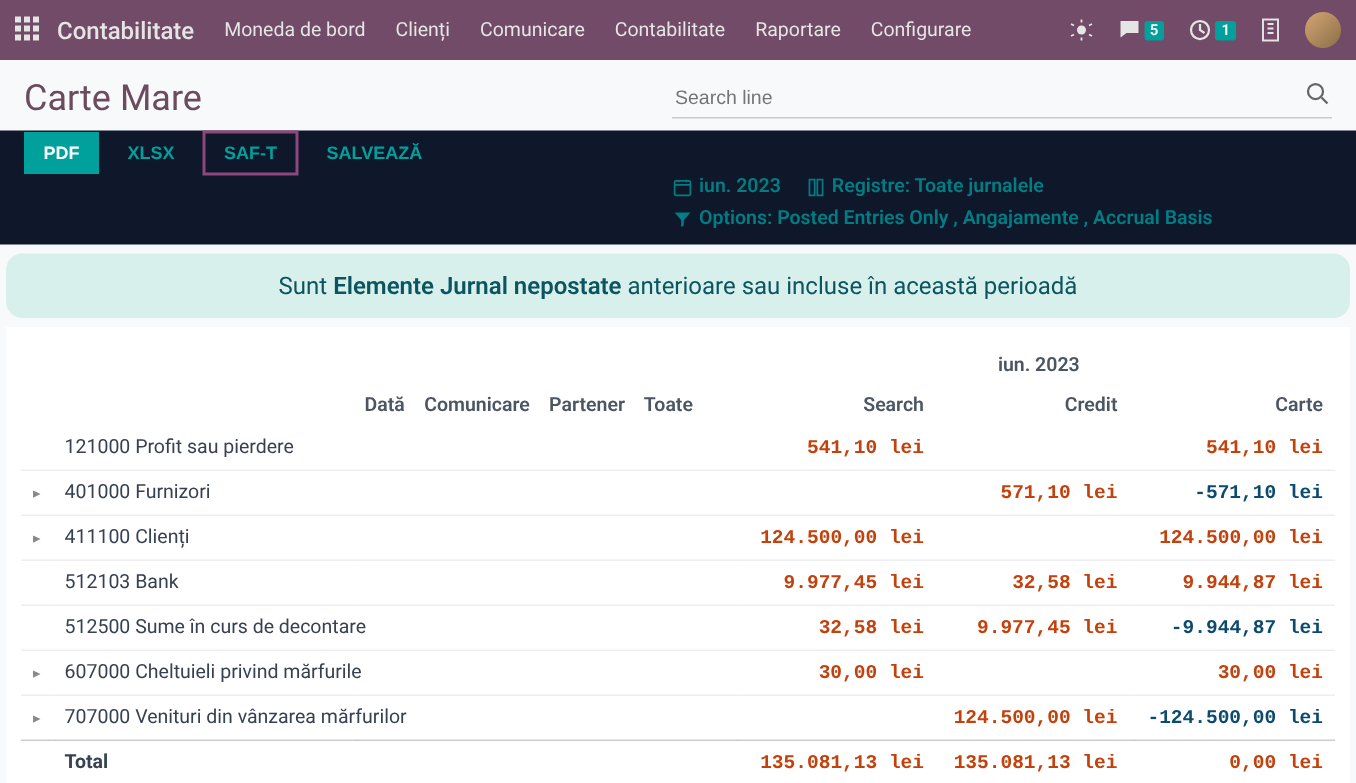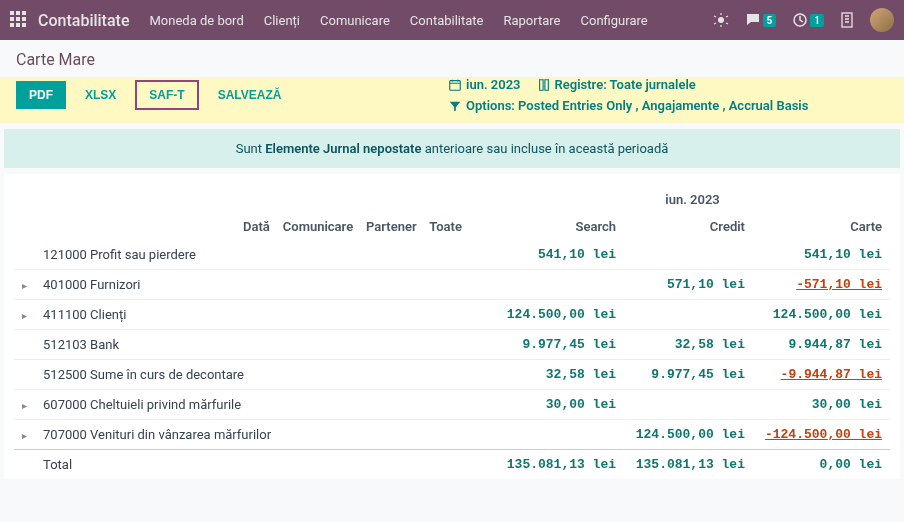--- a/index.html
+++ b/index.html
@@ -10,54 +10,54 @@
   .nav-apps span { background: #e5e5e5; width: 4px; height: 4px; }
   .nav-brand { font-size: 16px; font-weight: 500; margin-right: 20px; }
   .nav-items { display: flex; gap: 20px; }
   .nav-item { color: #e5e5e5; font-size: 13px; cursor: pointer; }
   .nav-right { margin-left: auto; display: flex; align-items: center; gap: 16px; }
   .nav-icon { color: #e5e5e5; cursor: pointer; position: relative; display: flex; align-items: center; }
   .badge { background: #00a09d; color: #fff; font-size: 10px; padding: 1px 4px; border-radius: 2px; margin-left: 2px; font-weight: 600; }
   .avatar { width: 24px; height: 24px; border-radius: 50%; background: linear-gradient(135deg, #d4a574, #8b6f47); cursor: pointer; }
   
   .header-row { display: flex; align-items: center; padding: 10px 16px 8px; background: #f8f9fa; }
-  .title { font-size: 16px; color: #6b4c5f; font-weight: 400; }
+  .title { font-size: 24px; color: #6b4c5f; font-weight: 400; }
   .search-area { margin-left: auto; width: 440px; display: flex; align-items: center; border-bottom: 1px solid #ccc; padding: 4px 2px; }
   .search-input { border: none; outline: none; background: transparent; flex: 1; font-size: 13px; color: #666; }
   .search-icon { color: #666; }
   
-  .toolbar-row { display: flex; padding: 0 16px 10px; background: #fef9c3; }
+  .toolbar-row { display: flex; padding: 0 16px 10px; background: #0f172a; flex-direction: column; }
   .toolbar-buttons { display: flex; gap: 6px; align-items: center; }
   .btn { padding: 6px 12px; font-size: 12px; font-weight: 600; cursor: pointer; border: 1px solid transparent; }
   .btn-pdf { background: #00a09d; color: #fff; }
   .btn-xlsx { background: transparent; color: #00a09d; }
   .btn-saft { background: transparent; color: #00a09d; border: 2px solid #8e477b; }
   .btn-save { background: transparent; color: #00a09d; }
   
   .filters { margin-left: auto; width: 440px; display: flex; flex-direction: column; gap: 6px; }
   .filter-line { display: flex; gap: 16px; color: #017e84; font-size: 13px; font-weight: 600; }
   .filter-item { display: flex; align-items: center; gap: 4px; cursor: pointer; }
   .filter-item svg { width: 14px; height: 14px; }
   
-  .banner { background: #d7f0eb; color: #0c5460; padding: 12px; text-align: center; font-size: 13px; margin: 6px 4px; }
+  .banner { background: #d7f0eb; color: #0c5460; padding: 12px; text-align: center; font-size: 16px; margin: 6px 4px; border-radius: 11px; }
   .banner strong { font-weight: 600; }
   
   .report { background: #fff; margin: 6px 4px 0; padding: 18px 10px 0; }
   .report table { width: 100%; border-collapse: collapse; }
   .report th { font-weight: 600; color: #4b5563; padding: 6px 8px; font-size: 13px; text-align: left; }
   .report th.right { text-align: right; }
   .report .period-header th { text-align: center; padding-top: 0; }
   .report td { padding: 7px 8px; font-size: 13px; border-top: 1px solid #eee; vertical-align: middle; }
   .report tr.first-row td { border-top: none; }
   .caret-cell { width: 18px; color: #888; padding-right: 0; }
   .caret { cursor: pointer; font-size: 10px; }
   .acct-name { color: #374151; cursor: pointer; margin-top: 46px; }
-  .num { font-family: "Courier New", monospace; text-align: right; white-space: nowrap; color: #0f766e; font-weight: 600; font-size: 12.5px; }
-  .num.neg { color: #c2410c; text-decoration: underline; }
-  .total-row td { font-weight: 400; border-top: 1px solid #ccc; }
+  .num { font-family: "Courier New", monospace; text-align: right; white-space: nowrap; color: #c2410c; font-weight: 600; font-size: 12.5px; }
+  .num.neg { color: #0c4a6e; }
+  .total-row td { font-weight: 700; border-top: 1px solid #ccc; }
   .total-row .num { font-weight: 700; }
 </style>
 </head>
 <body>
 
 <div class="navbar">
   <div class="nav-apps">
       <span></span>
       <span></span>
       <span></span>
@@ -102,20 +102,27 @@
           <rect x="2" y="1" width="10" height="14"></rect>
           <path d="M5 4h4M5 7h4M5 10h4"></path>
         </svg>
       </span>
     <div class="avatar"></div>
   </div>
 </div>
 
 <div class="header-row">
   <div class="title">Carte Mare</div>
+  <div class="search-area">
+    <input class="search-input" placeholder="Search line" style="">
+    <span class="search-icon"><svg width="16" height="16" viewBox="0 0 16 16" fill="none" stroke="currentColor" stroke-width="1.5">
+          <circle cx="7" cy="7" r="5"></circle>
+          <path d="M11 11l4 4"></path>
+        </svg></span>
+  </div>
 </div>
 
 <div class="toolbar-row">
   <div class="toolbar-buttons">
     <button class="btn btn-pdf">PDF</button>
     <button class="btn btn-xlsx">XLSX</button>
     <button class="btn btn-saft">SAF-T</button>
     <button class="btn btn-save">SALVEAZĂ</button>
   </div>
   <div class="filters">

